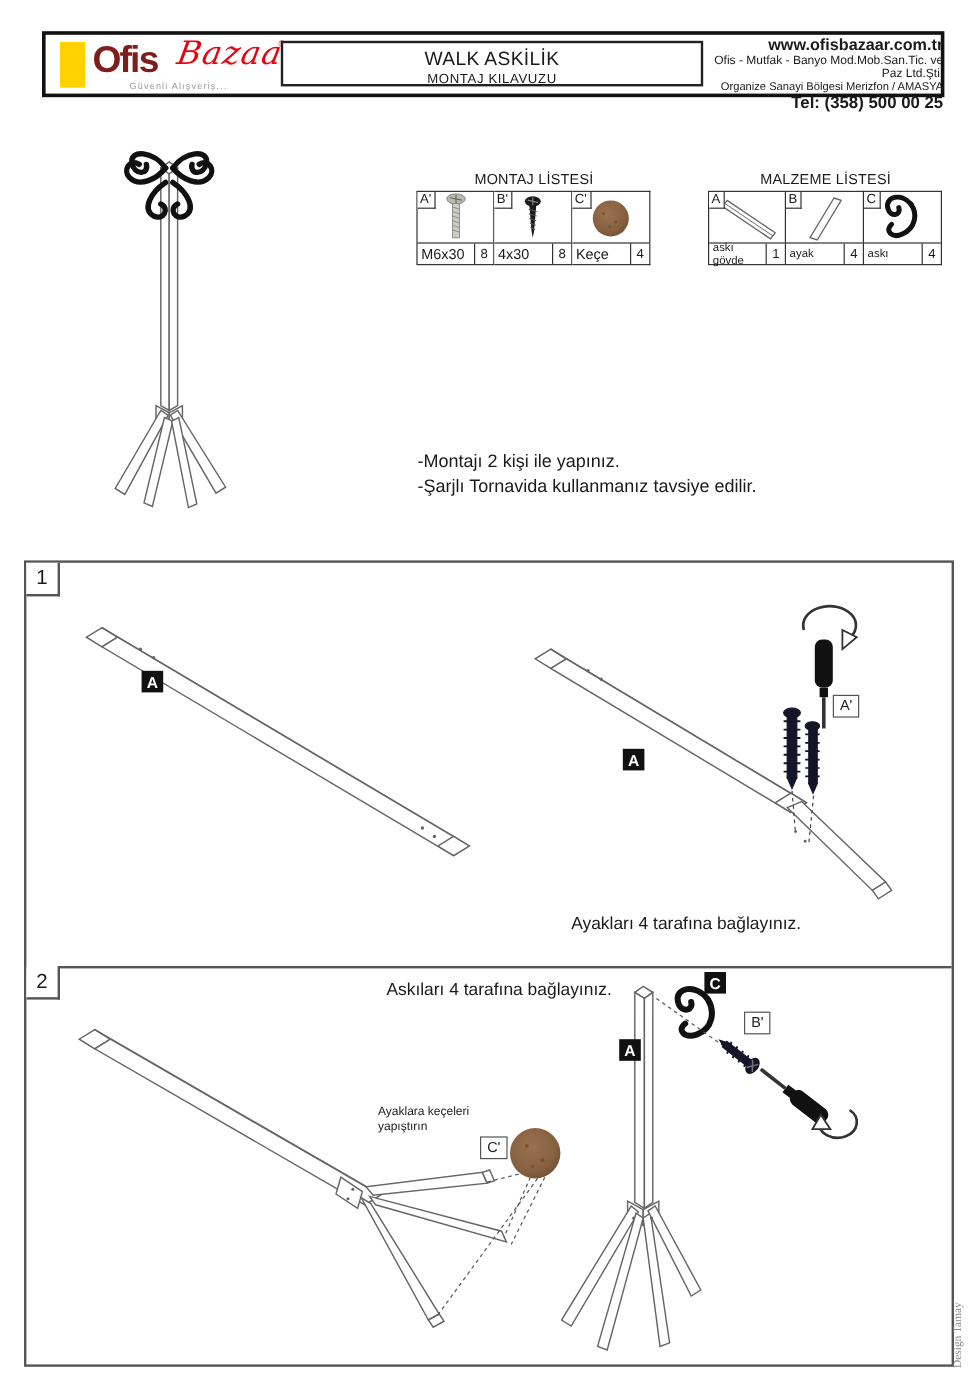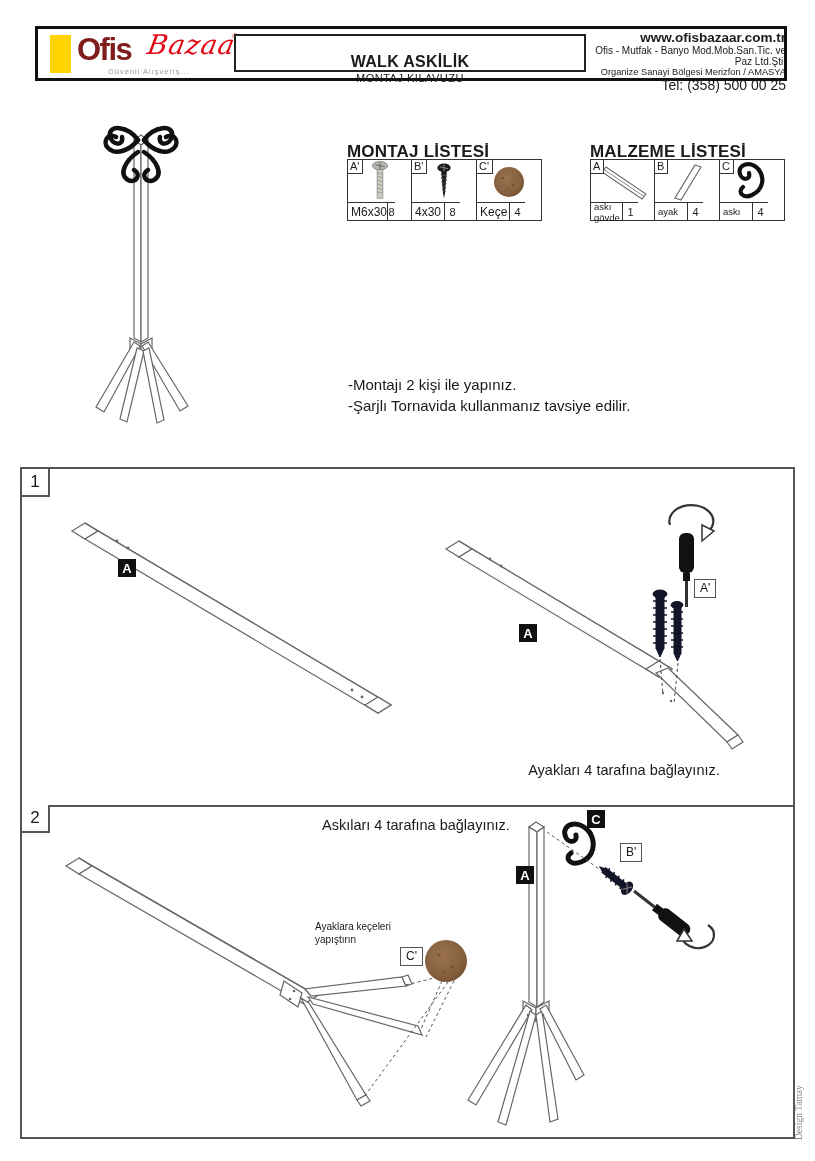--- a/index.html
+++ b/index.html
@@ -11,42 +11,42 @@
               border:3px solid #111;box-sizing:border-box;background:#fff;}
   .logo{position:absolute;left:12px;top:3px;width:185px;height:44px;}
   .logo-bar{position:absolute;left:0;top:3px;width:21px;height:38px;background:#FFD200;}
   .brand-ofis{position:absolute;left:27px;top:0px;font-size:31px;font-weight:bold;letter-spacing:-1.5px;color:#7f1d1d;}
   .brand-bazaar{position:absolute;left:98px;top:-3px;font-family:"DejaVu Serif",serif;font-style:italic;
                 font-size:27px;color:#E30613;transform:skewX(-10deg);letter-spacing:1px;}
   .brand-reg{position:absolute;left:182px;top:0px;font-size:8px;color:#E30613;}
   .tagline{position:absolute;left:58px;top:35px;font-size:7.5px;color:#999;letter-spacing:1px;}
   .title-box{position:absolute;left:196px;top:5px;width:352px;height:38px;border:2px solid #222;
              box-sizing:border-box;text-align:center;background:#fff;}
-  .doc-title{font-size:16px;font-weight:bold;margin-top:17px;letter-spacing:0.3px;}
+  .doc-title{font-size:16px;font-weight:normal;margin-top:5px;letter-spacing:0.3px;}
   .doc-subtitle{font-size:11px;letter-spacing:0.5px;margin-top:1px;}
   .contact{position:absolute;left:552px;top:1px;width:196px;text-align:right;line-height:1.12;}
   .website{font-size:13.5px;font-weight:bold;}
   .addr1{font-size:10px;}
   .addr2{font-size:9.3px;}
-  .phone{font-size:14px;font-weight:normal;}
-
-  
-  .list-title{position:absolute;top:142px;font-weight:bold;font-size:17px;text-align:left;letter-spacing:0.2px;}
+  .phone{font-size:14px;font-weight:bold;}
+
+  
+  .list-title{position:absolute;top:142px;font-weight:normal;font-size:12px;text-align:center;letter-spacing:0.2px;}
   #t-montaj{left:347px;width:196px;}
   #t-malzeme{left:590px;width:196px;}
   .ptable{position:absolute;top:159px;display:flex;}
   #montaj{left:347px;}
   #malzeme{left:590px;}
   .pcell{position:relative;width:65px;height:62px;border:1px solid #333;border-left:none;
          box-sizing:border-box;background:#fff;}
   .pcell:first-child{border-left:1px solid #333;}
   .pcode{position:absolute;left:0;top:0;border-right:1px solid #333;border-bottom:1px solid #333;
          font-size:11px;padding:0 3px 1px 2px;background:#fff;z-index:2;}
   .picon{position:absolute;left:0;top:1px;right:0;bottom:17px;display:flex;align-items:center;justify-content:center;}
-  .pfoot{position:absolute;left:0;right:16px;bottom:0;height:17px;border-top:1px solid #333;
+  .pfoot{position:absolute;left:0;right:0;bottom:0;height:17px;border-top:1px solid #333;
          display:flex;align-items:stretch;}
   .pname{flex:1;font-size:12px;padding-left:3px;display:flex;align-items:center;}
   .pname.small{font-size:9.5px;}
   .pqty{width:15px;border-left:1px solid #333;display:flex;align-items:center;justify-content:center;font-size:11px;}
 
   
   .notes{position:absolute;left:348px;top:374px;font-size:15px;line-height:1.4;}
 
   
   .steps-box{position:absolute;left:20px;top:467px;width:775px;height:672px;
@@ -54,21 +54,21 @@
   .divider{position:absolute;left:0;right:0;top:336px;border-top:2px solid #555;}
   .step-num{position:absolute;left:0;width:26px;height:26px;border-right:2px solid #555;border-bottom:2px solid #555;
             display:flex;align-items:center;justify-content:center;font-size:17px;background:#fff;z-index:3;}
   #num1{top:0;}
   #num2{top:336px;}
   .lbl-black{position:absolute;width:18px;height:18px;background:#111;color:#fff;font-weight:bold;
              font-size:13px;display:flex;align-items:center;justify-content:center;z-index:4;}
   .lbl-white{position:absolute;background:#fff;border:1.5px solid #555;font-size:12px;
              padding:1px 5px 2px 5px;z-index:4;}
   .caption{position:absolute;font-size:14.5px;z-index:4;}
-  #cap1{left:472px;top:293px;width:260px;text-align:center;}
+  #cap1{left:454px;top:293px;width:260px;text-align:left;}
   #cap2{left:300px;top:348px;width:200px;text-align:left;}
   .step-note{position:absolute;left:293px;top:452px;font-size:10px;line-height:1.25;z-index:4;}
   .step-svg{position:absolute;left:0;}
   #svg-step1{top:0;}
   #svg-step2{top:336px;}
 
   
   .credit{position:absolute;left:794px;top:1062px;height:78px;writing-mode:vertical-rl;
           transform:rotate(180deg);font-size:9.5px;color:#888;font-family:"Liberation Serif",serif;}
 

